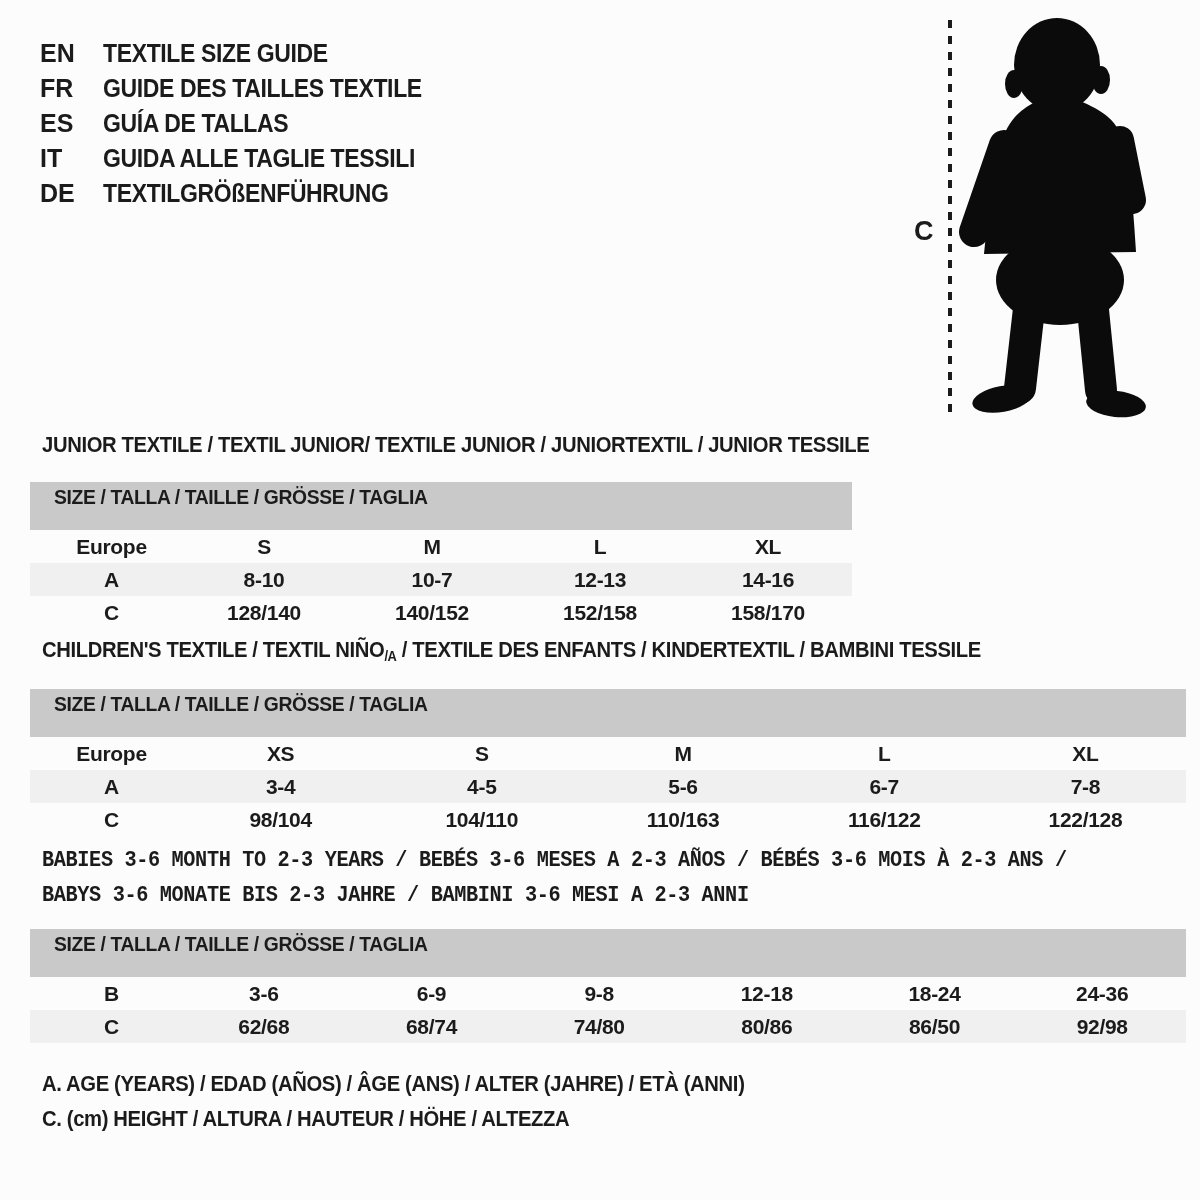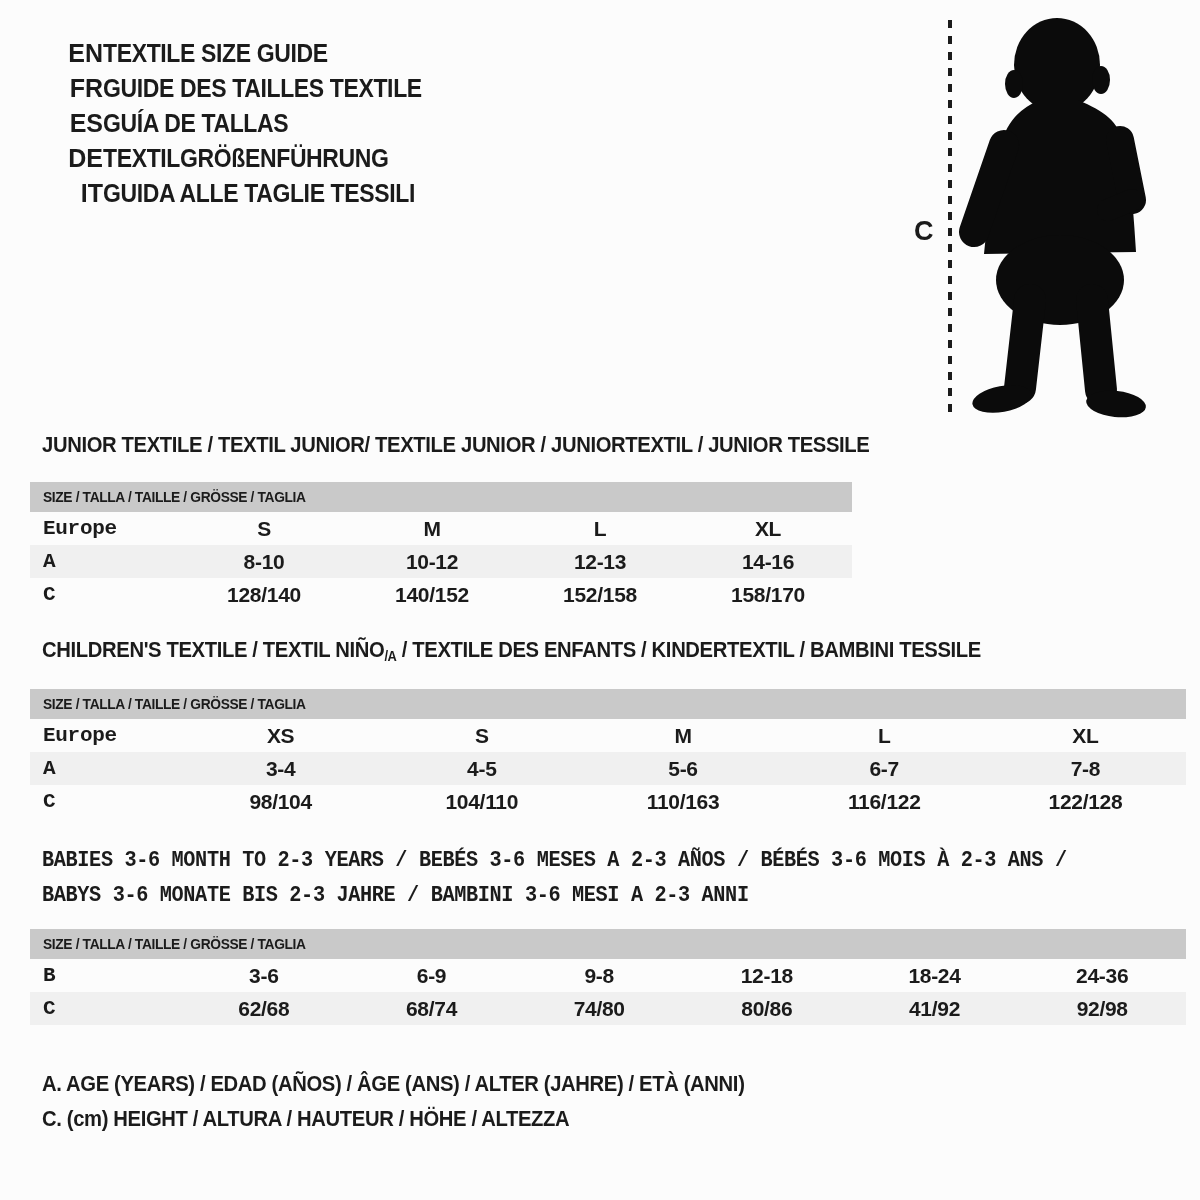--- a/index.html
+++ b/index.html
@@ -11,46 +11,46 @@
     font-weight:700;
   }
   .page{position:relative;width:1200px;height:1200px;overflow:hidden;}
 
   
   .cond{display:inline-block;transform:scaleX(0.92);transform-origin:left center;white-space:nowrap;letter-spacing:-0.4px;}
 
   
   .langs{position:absolute;left:40px;top:36px;}
   .lang-row{display:flex;height:35px;line-height:35px;font-size:25px;}
-  .lang-code{width:63px;text-align:right;}
+  .lang-code{width:63px;}
 
   
   .figure{position:absolute;left:880px;top:0;}
   .figure .body-part{fill:var(--silhouette,#0b0b0b);}
   .figure .limb{stroke:var(--silhouette,#0b0b0b);stroke-linecap:round;fill:none;}
   .measure-line{stroke:var(--text,#1b1b1b);}
   .c-label{position:absolute;left:914px;top:216px;font-size:27px;}
 
   
   .sec-title{position:absolute;font-size:22px;line-height:30px;}
   .t-junior{left:42px;top:430px;}
   .t-children{left:42px;top:635px;}
   .t-babies{left:42px;top:843px;line-height:35px;font-family:Liberation Mono, monospace;}
   .sub{font-size:14px;vertical-align:-4px;letter-spacing:-0.4px;}
 
   
   .table{position:absolute;}
   .t1{left:30px;top:482px;width:822px;}
   .t2{left:30px;top:689px;width:1156px;}
   .t3{left:30px;top:929px;width:1156px;}
-  .size-bar{height:30px;line-height:30px;background:var(--bar,#c9c9c9);padding-left:13px;font-size:15px;}
+  .size-bar{height:48px;line-height:30px;background:var(--bar,#c9c9c9);padding-left:24px;font-size:21px;}
   .row{display:flex;align-items:center;height:33px;font-size:21px;}
   .row.shade{background:var(--shade,#f0f0f0);}
   .cell{flex:1;text-align:center;letter-spacing:-0.3px;}
-  .cell.label{flex:0 0 150px;text-align:left;padding-left:13px;box-sizing:border-box;font-family:Liberation Mono, monospace;}
+  .cell.label{flex:0 0 150px;text-align:center;padding-left:13px;box-sizing:border-box;}
 
   
   .legend{position:absolute;left:42px;top:1066px;}
   .legend-line{height:35px;line-height:35px;font-size:22px;}
 </style>
 </head>
 <body>
 
 <div class="page">
 
@@ -61,26 +61,26 @@
     </div>
     <div class="lang-row">
       <span class="lang-code">FR</span>
       <span class="cond">GUIDE DES TAILLES TEXTILE</span>
     </div>
     <div class="lang-row">
       <span class="lang-code">ES</span>
       <span class="cond">GUÍA DE TALLAS</span>
     </div>
     <div class="lang-row">
+      <span class="lang-code">IT</span>
+      <span class="cond">GUIDA ALLE TAGLIE TESSILI</span>
+    </div>
+    <div class="lang-row">
       <span class="lang-code">DE</span>
       <span class="cond">TEXTILGRÖßENFÜHRUNG</span>
-    </div>
-    <div class="lang-row">
-      <span class="lang-code">IT</span>
-      <span class="cond">GUIDA ALLE TAGLIE TESSILI</span>
     </div>
   </div>
 
   <svg class="figure" width="300" height="430" viewBox="0 0 300 430" aria-hidden="true">
     <line class="measure-line" x1="70" y1="20" x2="70" y2="415" stroke-width="4" stroke-dasharray="8 8"></line>
     <g>
       <ellipse class="body-part" cx="177" cy="65" rx="43" ry="47"></ellipse>
       <ellipse class="body-part" cx="134" cy="84" rx="9" ry="14"></ellipse>
       <ellipse class="body-part" cx="221" cy="80" rx="9" ry="14"></ellipse>
       <path class="body-part" d="M160,100 L198,100 C225,112 238,120 244,145 C252,185 254,220 256,252 L104,254 C108,215 112,180 120,148 C126,122 140,108 160,100 Z"></path>
@@ -104,21 +104,21 @@
     <div class="row">
       <span class="cell label">Europe</span>
       <span class="cell">S</span>
       <span class="cell">M</span>
       <span class="cell">L</span>
       <span class="cell">XL</span>
     </div>
     <div class="row shade">
       <span class="cell label">A</span>
       <span class="cell">8-10</span>
-      <span class="cell">10-12</span>
+      <span class="cell">10-7</span>
       <span class="cell">12-13</span>
       <span class="cell">14-16</span>
     </div>
     <div class="row">
       <span class="cell label">C</span>
       <span class="cell">128/140</span>
       <span class="cell">140/152</span>
       <span class="cell">152/158</span>
       <span class="cell">158/170</span>
     </div>
@@ -173,21 +173,21 @@
       <span class="cell">12-18</span>
       <span class="cell">18-24</span>
       <span class="cell">24-36</span>
     </div>
     <div class="row shade">
       <span class="cell label">C</span>
       <span class="cell">62/68</span>
       <span class="cell">68/74</span>
       <span class="cell">74/80</span>
       <span class="cell">80/86</span>
-      <span class="cell">41/92</span>
+      <span class="cell">86/50</span>
       <span class="cell">92/98</span>
     </div>
   </div>
 
   <div class="legend">
     <div class="legend-line"><span class="cond">A. AGE (YEARS) / EDAD (AÑOS) / ÂGE (ANS) / ALTER (JAHRE) / ETÀ (ANNI)</span></div>
     <div class="legend-line"><span class="cond">C. (cm) HEIGHT / ALTURA / HAUTEUR / HÖHE / ALTEZZA</span></div>
   </div>
 
 </div>

